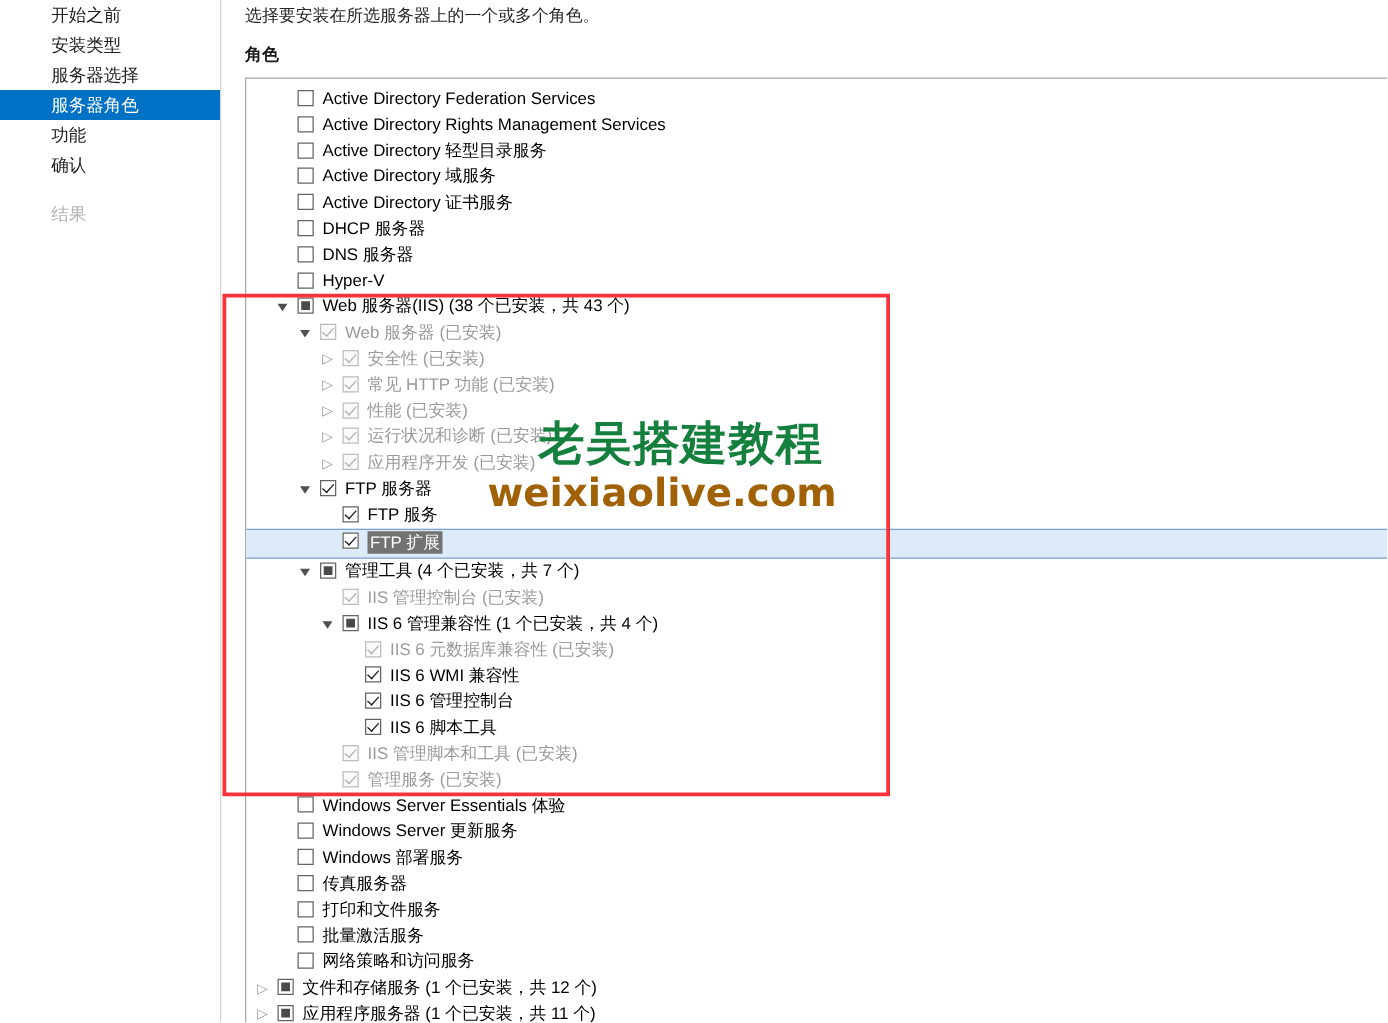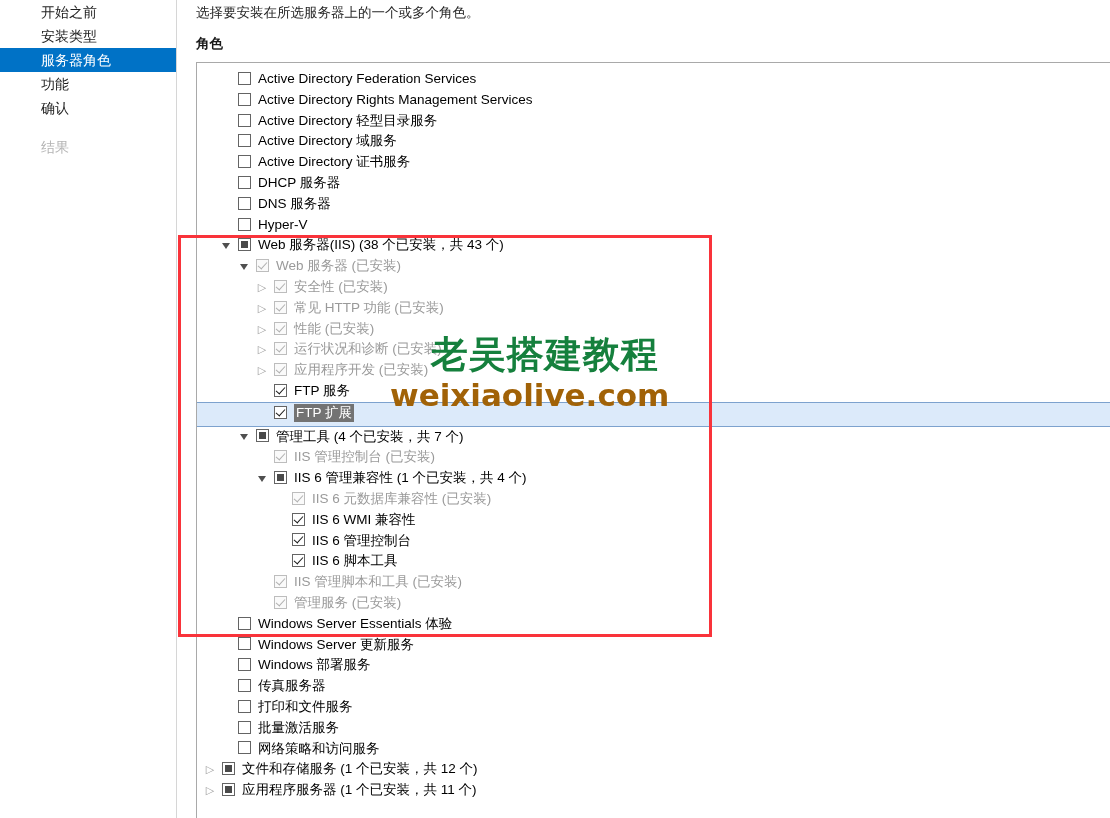--- a/index.html
+++ b/index.html
@@ -217,20 +217,21 @@
 </style>
 </head>
 <body>
 
 <div id="root">
 
   <div id="sidebar">
     <div id="nav-list">
         <div class="nav-item">开始之前</div>
         <div class="nav-item">安装类型</div>
+        <div class="nav-item">服务器选择</div>
         <div class="nav-item selected">服务器角色</div>
         <div class="nav-item">功能</div>
         <div class="nav-item">确认</div>
         <div class="nav-item disabled">结果</div>
       </div>
   </div>
 
   <div id="content">
     <div id="intro-text">选择要安装在所选服务器上的一个或多个角色。</div>
     <div id="roles-label">角色</div>
@@ -245,20 +246,21 @@
           <div class="row"><span style="display: inline-block; width: 22px;"></span><span class="twisty none"></span><span style="display: inline-block; width: 5px;"></span><span class="cb"></span><span class="label">DHCP 服务器</span></div>
           <div class="row"><span style="display: inline-block; width: 22px;"></span><span class="twisty none"></span><span style="display: inline-block; width: 5px;"></span><span class="cb"></span><span class="label">DNS 服务器</span></div>
           <div class="row"><span style="display: inline-block; width: 22px;"></span><span class="twisty none"></span><span style="display: inline-block; width: 5px;"></span><span class="cb"></span><span class="label">Hyper-V</span></div>
           <div class="row"><span style="display: inline-block; width: 22px;"></span><span class="twisty expanded"><span class="tri"></span></span><span style="display: inline-block; width: 5px;"></span><span class="cb mixed"></span><span class="label">Web 服务器(IIS) (38 个已安装，共 43 个)</span></div>
           <div class="row installed"><span style="display: inline-block; width: 40px;"></span><span class="twisty expanded"><span class="tri"></span></span><span style="display: inline-block; width: 5px;"></span><span class="cb checked dim"></span><span class="label">Web 服务器 (已安装)</span></div>
           <div class="row installed"><span style="display: inline-block; width: 58px;"></span><span class="twisty collapsed"><span class="glyph">▷</span></span><span style="display: inline-block; width: 5px;"></span><span class="cb checked dim"></span><span class="label">安全性 (已安装)</span></div>
           <div class="row installed"><span style="display: inline-block; width: 58px;"></span><span class="twisty collapsed"><span class="glyph">▷</span></span><span style="display: inline-block; width: 5px;"></span><span class="cb checked dim"></span><span class="label">常见 HTTP 功能 (已安装)</span></div>
           <div class="row installed"><span style="display: inline-block; width: 58px;"></span><span class="twisty collapsed"><span class="glyph">▷</span></span><span style="display: inline-block; width: 5px;"></span><span class="cb checked dim"></span><span class="label">性能 (已安装)</span></div>
           <div class="row installed"><span style="display: inline-block; width: 58px;"></span><span class="twisty collapsed"><span class="glyph">▷</span></span><span style="display: inline-block; width: 5px;"></span><span class="cb checked dim"></span><span class="label">运行状况和诊断 (已安装)</span></div>
           <div class="row installed"><span style="display: inline-block; width: 58px;"></span><span class="twisty collapsed"><span class="glyph">▷</span></span><span style="display: inline-block; width: 5px;"></span><span class="cb checked dim"></span><span class="label">应用程序开发 (已安装)</span></div>
+          <div class="row"><span style="display: inline-block; width: 40px;"></span><span class="twisty expanded"><span class="tri"></span></span><span style="display: inline-block; width: 5px;"></span><span class="cb checked"></span><span class="label">FTP 服务器</span></div>
           <div class="row"><span style="display: inline-block; width: 58px;"></span><span class="twisty none"></span><span style="display: inline-block; width: 5px;"></span><span class="cb checked"></span><span class="label">FTP 服务</span></div>
           <div class="row selected"><span style="display: inline-block; width: 58px;"></span><span class="twisty none"></span><span style="display: inline-block; width: 5px;"></span><span class="cb checked"></span><span class="label"><span class="sel-text">FTP 扩展</span></span></div>
           <div class="row"><span style="display: inline-block; width: 40px;"></span><span class="twisty expanded"><span class="tri"></span></span><span style="display: inline-block; width: 5px;"></span><span class="cb mixed"></span><span class="label">管理工具 (4 个已安装，共 7 个)</span></div>
           <div class="row installed"><span style="display: inline-block; width: 58px;"></span><span class="twisty none"></span><span style="display: inline-block; width: 5px;"></span><span class="cb checked dim"></span><span class="label">IIS 管理控制台 (已安装)</span></div>
           <div class="row"><span style="display: inline-block; width: 58px;"></span><span class="twisty expanded"><span class="tri"></span></span><span style="display: inline-block; width: 5px;"></span><span class="cb mixed"></span><span class="label">IIS 6 管理兼容性 (1 个已安装，共 4 个)</span></div>
           <div class="row installed"><span style="display: inline-block; width: 76px;"></span><span class="twisty none"></span><span style="display: inline-block; width: 5px;"></span><span class="cb checked dim"></span><span class="label">IIS 6 元数据库兼容性 (已安装)</span></div>
           <div class="row"><span style="display: inline-block; width: 76px;"></span><span class="twisty none"></span><span style="display: inline-block; width: 5px;"></span><span class="cb checked"></span><span class="label">IIS 6 WMI 兼容性</span></div>
           <div class="row"><span style="display: inline-block; width: 76px;"></span><span class="twisty none"></span><span style="display: inline-block; width: 5px;"></span><span class="cb checked"></span><span class="label">IIS 6 管理控制台</span></div>
           <div class="row"><span style="display: inline-block; width: 76px;"></span><span class="twisty none"></span><span style="display: inline-block; width: 5px;"></span><span class="cb checked"></span><span class="label">IIS 6 脚本工具</span></div>
           <div class="row installed"><span style="display: inline-block; width: 58px;"></span><span class="twisty none"></span><span style="display: inline-block; width: 5px;"></span><span class="cb checked dim"></span><span class="label">IIS 管理脚本和工具 (已安装)</span></div>

